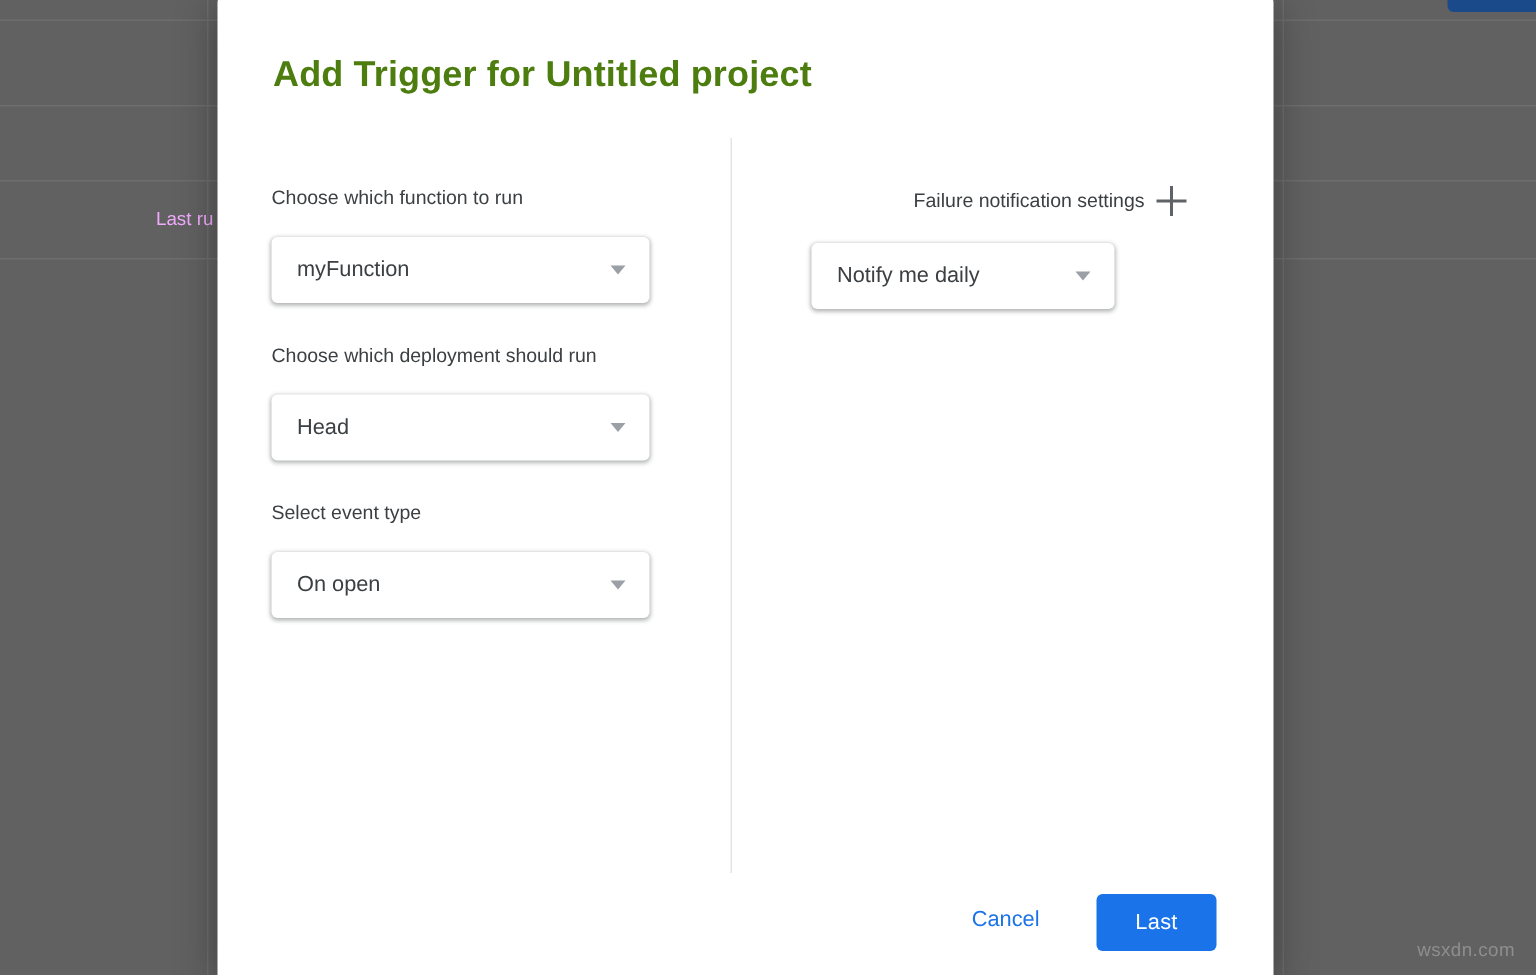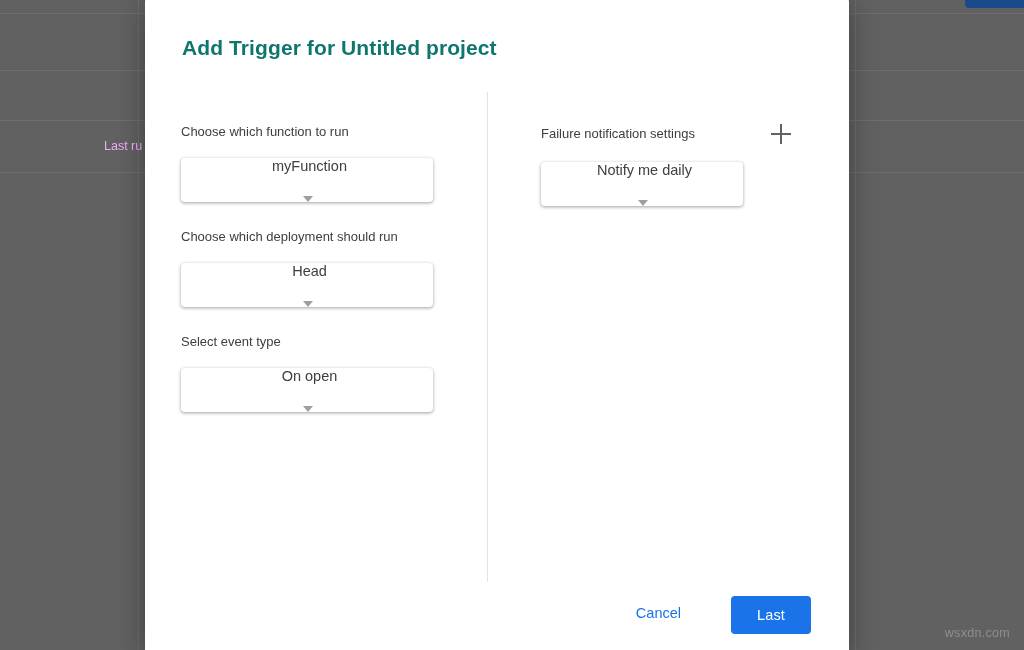--- a/index.html
+++ b/index.html
@@ -42,21 +42,21 @@
   #modal {
     position: absolute;
     left: 145px; top: -6px;
     width: 704px; height: 656px;
     background: #ffffff;
     border-radius: 8px 8px 0 0;
     box-shadow: 0 8px 28px rgba(0,0,0,.35);
   }
   #modal-title {
     position: absolute; left: 37px; top: 42px;
-    font-size: 21px; color: #0f766e;
+    font-size: 24px; color: #4d7c0f;
     letter-spacing: .1px;
     white-space: nowrap;
   }
 
   #column-divider {
     position: absolute; left: 342px; top: 98px;
     width: 1px; height: 490px;
     background: #e3e3e3;
   }
 
@@ -74,41 +74,41 @@
 
   .dropdown {
     position: relative;
     width: 252px; height: 44px;
     background: #ffffff;
     border-radius: 4px;
     box-shadow: 0 1px 3px rgba(60,64,67,.30), 0 1px 3px 1px rgba(60,64,67,.15);
     display: flex; align-items: center;
     padding: 0 12px 0 17px;
     cursor: pointer;
-    flex-direction: column;
   }
   .dropdown-value {
     flex: 1;
     font-size: 14.5px; color: #3c4043;
     white-space: nowrap; overflow: hidden; text-overflow: ellipsis;
   }
   .dropdown-arrow {
     width: 0; height: 0;
     border-left: 5.5px solid transparent;
     border-right: 5.5px solid transparent;
     border-top: 6px solid #9aa0a6;
     margin-right: 4px;
     flex: 0 0 auto;
   }
 
   
   .header-row {
     display: flex; align-items: center;
     width: 252px;
     margin-bottom: 16px;
+    text-align: right;
   }
   .header-row .field-label { margin-bottom: 0; flex: 1; }
   #add-notification-button {
     width: 24px; height: 24px;
     position: relative;
     cursor: pointer; flex: 0 0 auto;
     margin-left: 6px;
   }
   #add-notification-button::before,
   #add-notification-button::after {
@@ -124,21 +124,20 @@
   
   #notify-dropdown { width: 202px; }
 
   
   #modal-footer {
     position: absolute;
     left: 0; right: 0; top: 602px;
     height: 54px;
     display: flex; align-items: flex-start; justify-content: flex-end;
     padding-right: 38px;
-    gap: 12px;
   }
   #cancel-button {
     font-size: 14.5px; color: #1a73e8;
     background: none; border: none;
     font-family: inherit;
     padding: 9px 12px;
     margin-right: 26px;
     border-radius: 4px;
     cursor: pointer;
     font-weight: 500;

